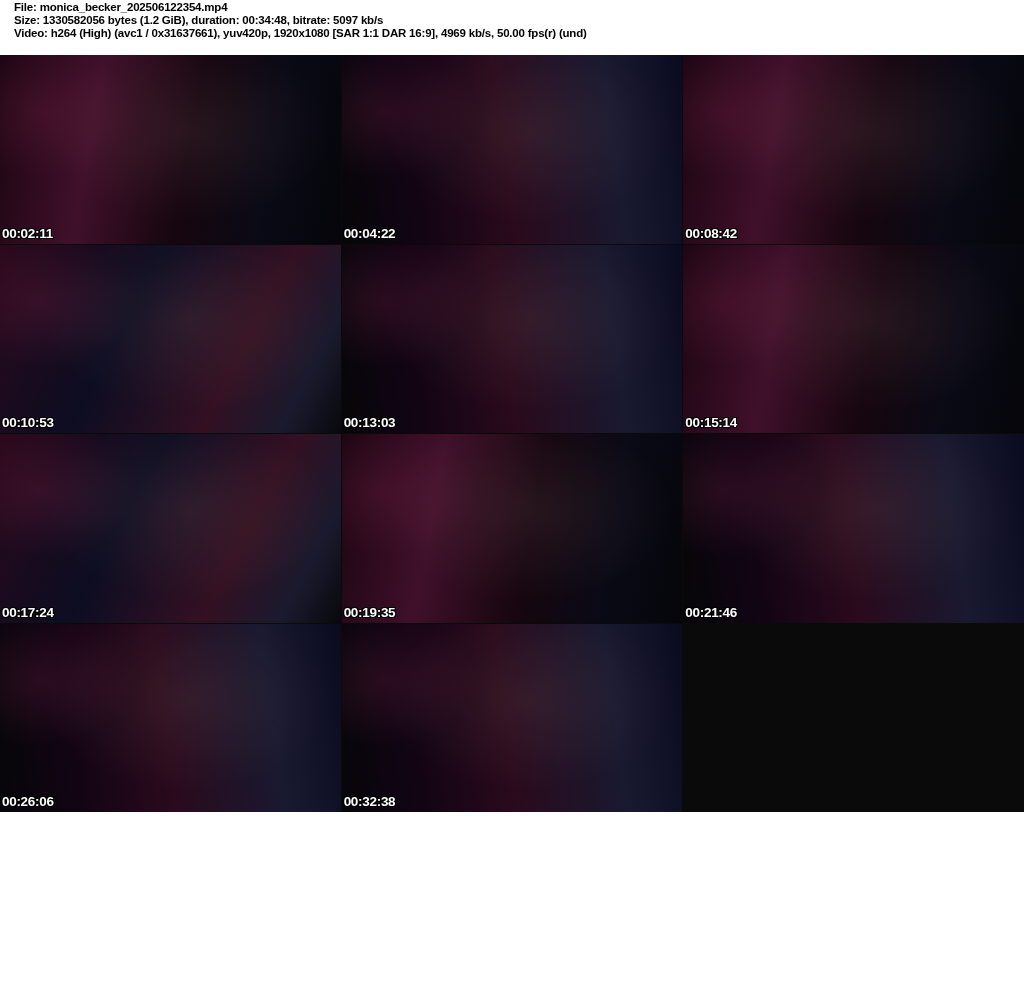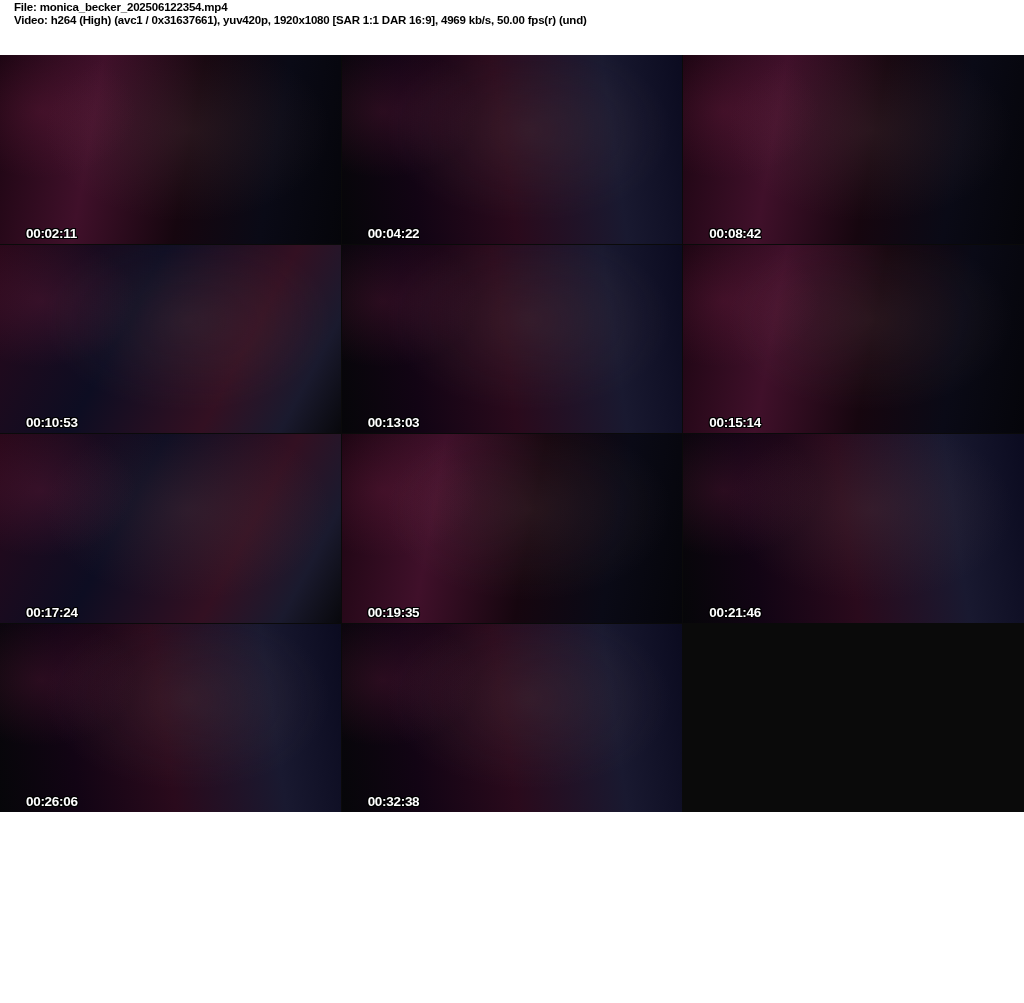--- a/index.html
+++ b/index.html
@@ -72,28 +72,28 @@
     z-index: 2;
     font-size: 13.5px;
     font-weight: bold;
     letter-spacing: -0.3px;
     color: #ffffff;
     text-shadow:
       -1px -1px 0 #000, 1px -1px 0 #000,
       -1px  1px 0 #000, 1px  1px 0 #000,
       -1px  0   0 #000, 1px  0   0 #000,
        0   -1px 0 #000, 0    1px 0 #000;
-    margin-left: 24px;
   }
 </style>
 </head>
 <body>
 
 <div class="meta-header">
   <p>File: monica_becker_202506122354.mp4</p>
+  <p>Size: 1330582056 bytes (1.2 GiB), duration: 00:34:48, bitrate: 5097 kb/s</p>
   <p>Video: h264 (High) (avc1 / 0x31637661), yuv420p, 1920x1080 [SAR 1:1 DAR 16:9], 4969 kb/s, 50.00 fps(r) (und)</p>
 </div>
 
 <div class="thumb-grid">
   <div class="thumb" data-variant="a">
     <span class="timestamp">00:02:11</span>
   </div>
   <div class="thumb" data-variant="b">
     <span class="timestamp">00:04:22</span>
   </div>

